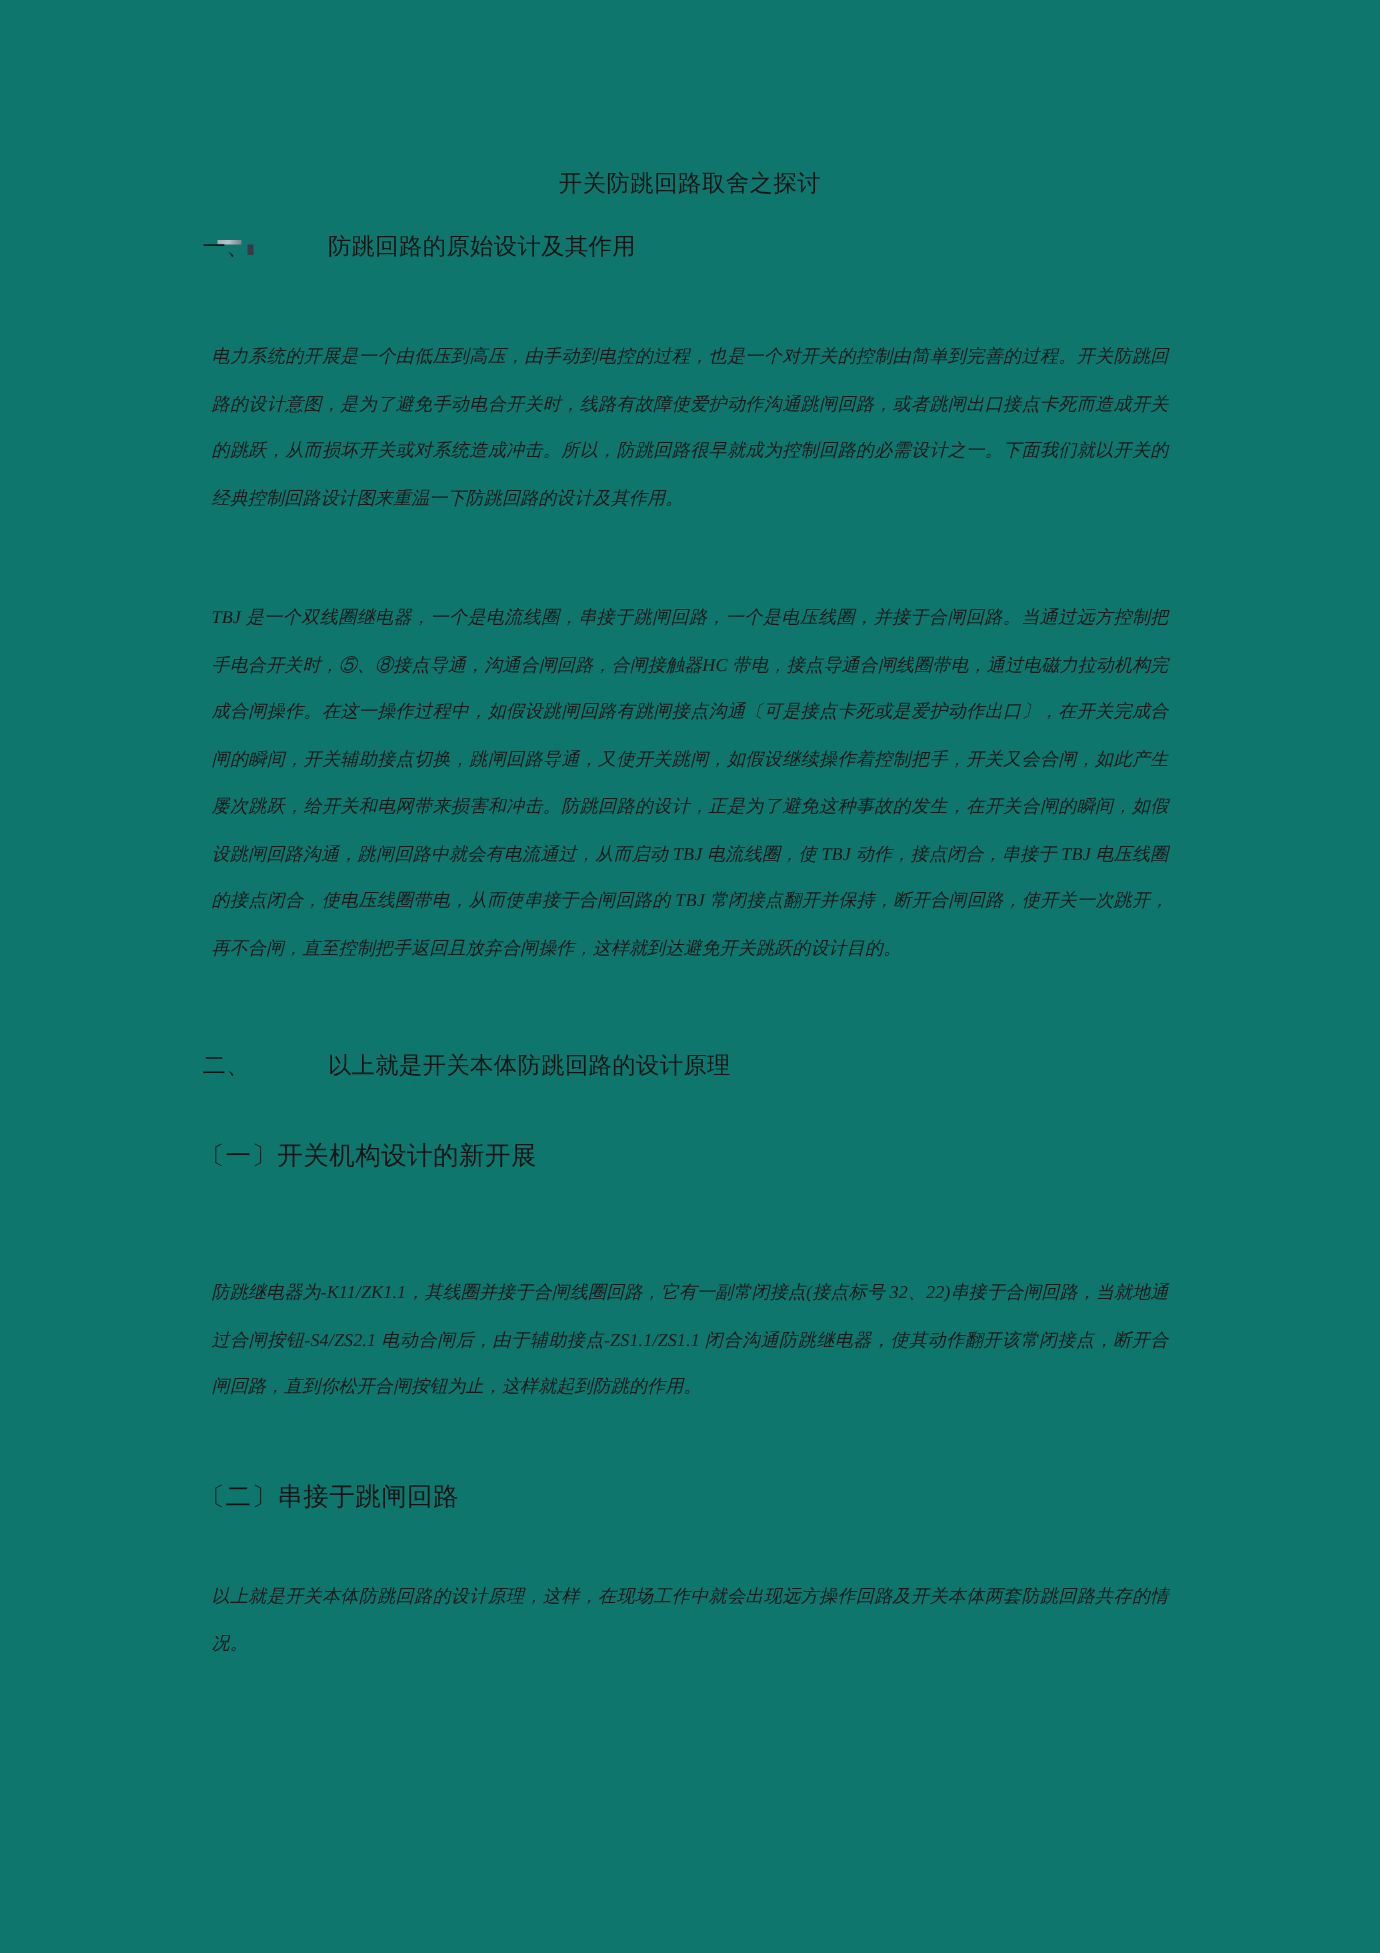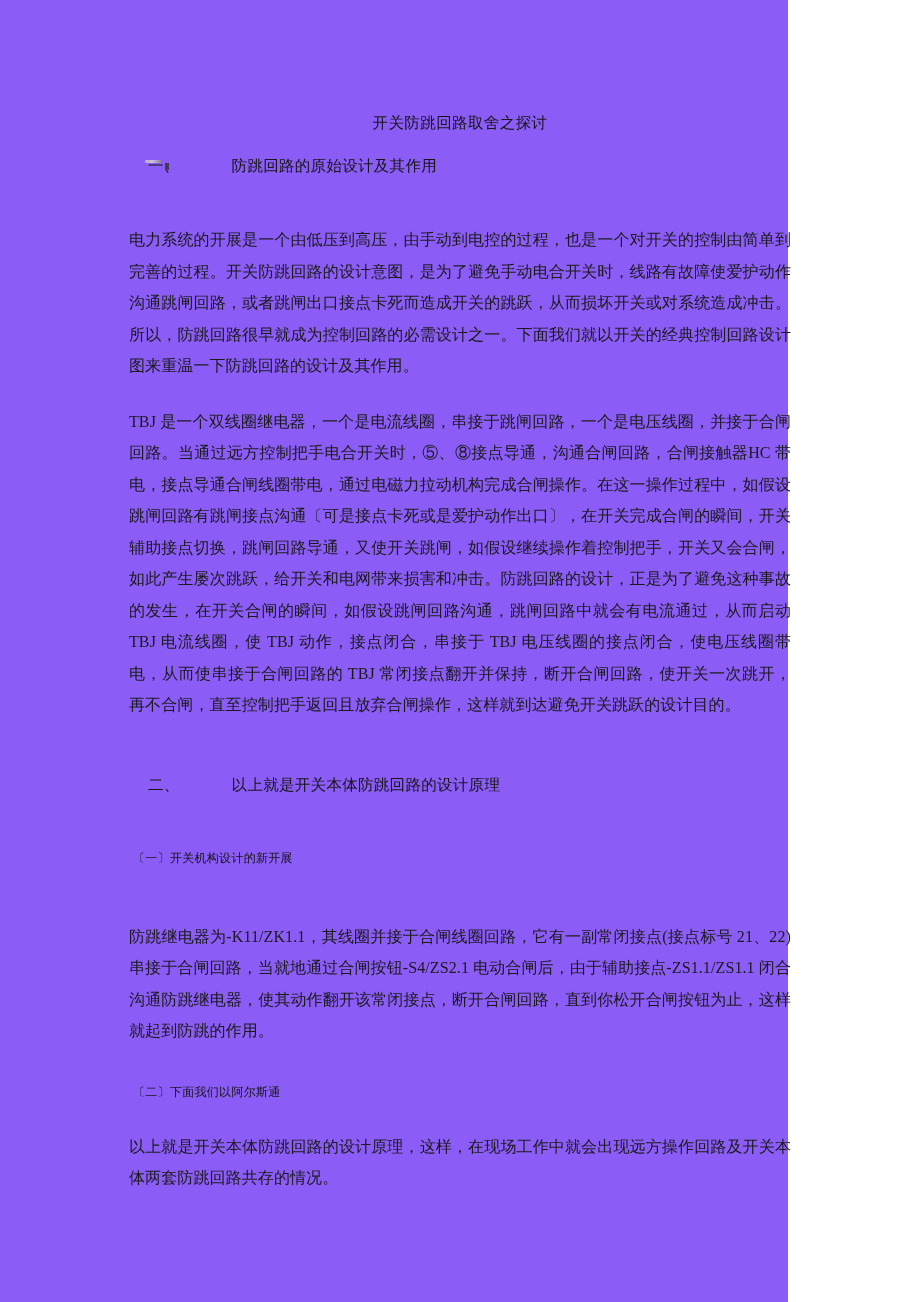--- a/index.html
+++ b/index.html
@@ -11,64 +11,65 @@
     width: 920px;
     height: 1302px;
     font-family: "Liberation Serif", "DejaVu Serif", serif;
     color: #1a1a1a;
     position: relative;
     overflow: hidden;
   }
   .page {
     position: absolute;
     left: 0; top: 0;
-    width: 788px;
+    width: 920px;
     height: 1302px;
-    background: #8b5cf6;
+    background: #0f766e;
   }
   .content {
     position: absolute;
     left: 129px;
     top: 108px;
     width: 662px;
   }
   .doc-title {
     text-align: center;
     font-size: 15.5px;
     line-height: 30px;
     letter-spacing: 0.4px;
     color: #151515;
     margin: 0 0 12px 0;
     font-weight: normal;
   }
   .section-heading {
     font-size: 15.5px;
     line-height: 30px;
     color: #151515;
-    margin: 13px;
+    margin: 0;
     padding-left: 6px;
     white-space: pre;
     letter-spacing: 0.3px;
   }
   .sub-heading {
-    font-size: 12px;
+    font-size: 17px;
     line-height: 30px;
     color: #151515;
     margin: 0;
     padding-left: 4px;
     letter-spacing: 0.3px;
   }
   .para {
-    font-size: 16px;
+    font-size: 12px;
     line-height: 31.5px;
     color: #1a1a1a;
-    margin: 0;
+    margin: 12px;
     text-align: justify;
     text-justify: inter-ideograph;
     letter-spacing: 0.1px;
+    font-style: italic;
   }
   .gap-md  { height: 24px; }
   .gap-lg  { height: 30px; }
   .gap-xl  { height: 36px; }
   .artifact {
     position: absolute;
     left: 145px;
     top: 160px;
     width: 16px;
     height: 3px;
@@ -113,24 +114,24 @@
 
     <div class="gap-lg"></div>
 
     <div class="sub-heading">〔一〕开关机构设计的新开展</div>
 
     <div class="gap-md"></div>
 
 
     <div class="gap-md"></div>
 
-    <p class="para">防跳继电器为-K11/ZK1.1，其线圈并接于合闸线圈回路，它有一副常闭接点(接点标号 21、22)串接于合闸回路，当就地通过合闸按钮-S4/ZS2.1 电动合闸后，由于辅助接点-ZS1.1/ZS1.1 闭合沟通防跳继电器，使其动作翻开该常闭接点，断开合闸回路，直到你松开合闸按钮为止，这样就起到防跳的作用。</p>
+    <p class="para">防跳继电器为-K11/ZK1.1，其线圈并接于合闸线圈回路，它有一副常闭接点(接点标号 32、22)串接于合闸回路，当就地通过合闸按钮-S4/ZS2.1 电动合闸后，由于辅助接点-ZS1.1/ZS1.1 闭合沟通防跳继电器，使其动作翻开该常闭接点，断开合闸回路，直到你松开合闸按钮为止，这样就起到防跳的作用。</p>
 
     <div class="gap-lg"></div>
 
-    <div class="sub-heading">〔二〕下面我们以阿尔斯通</div>
+    <div class="sub-heading">〔二〕串接于跳闸回路</div>
 
     <div class="gap-md"></div>
 
     <p class="para">以上就是开关本体防跳回路的设计原理，这样，在现场工作中就会出现远方操作回路及开关本体两套防跳回路共存的情况。</p>
 
   </div>
 </div>
 
 </body></html>

